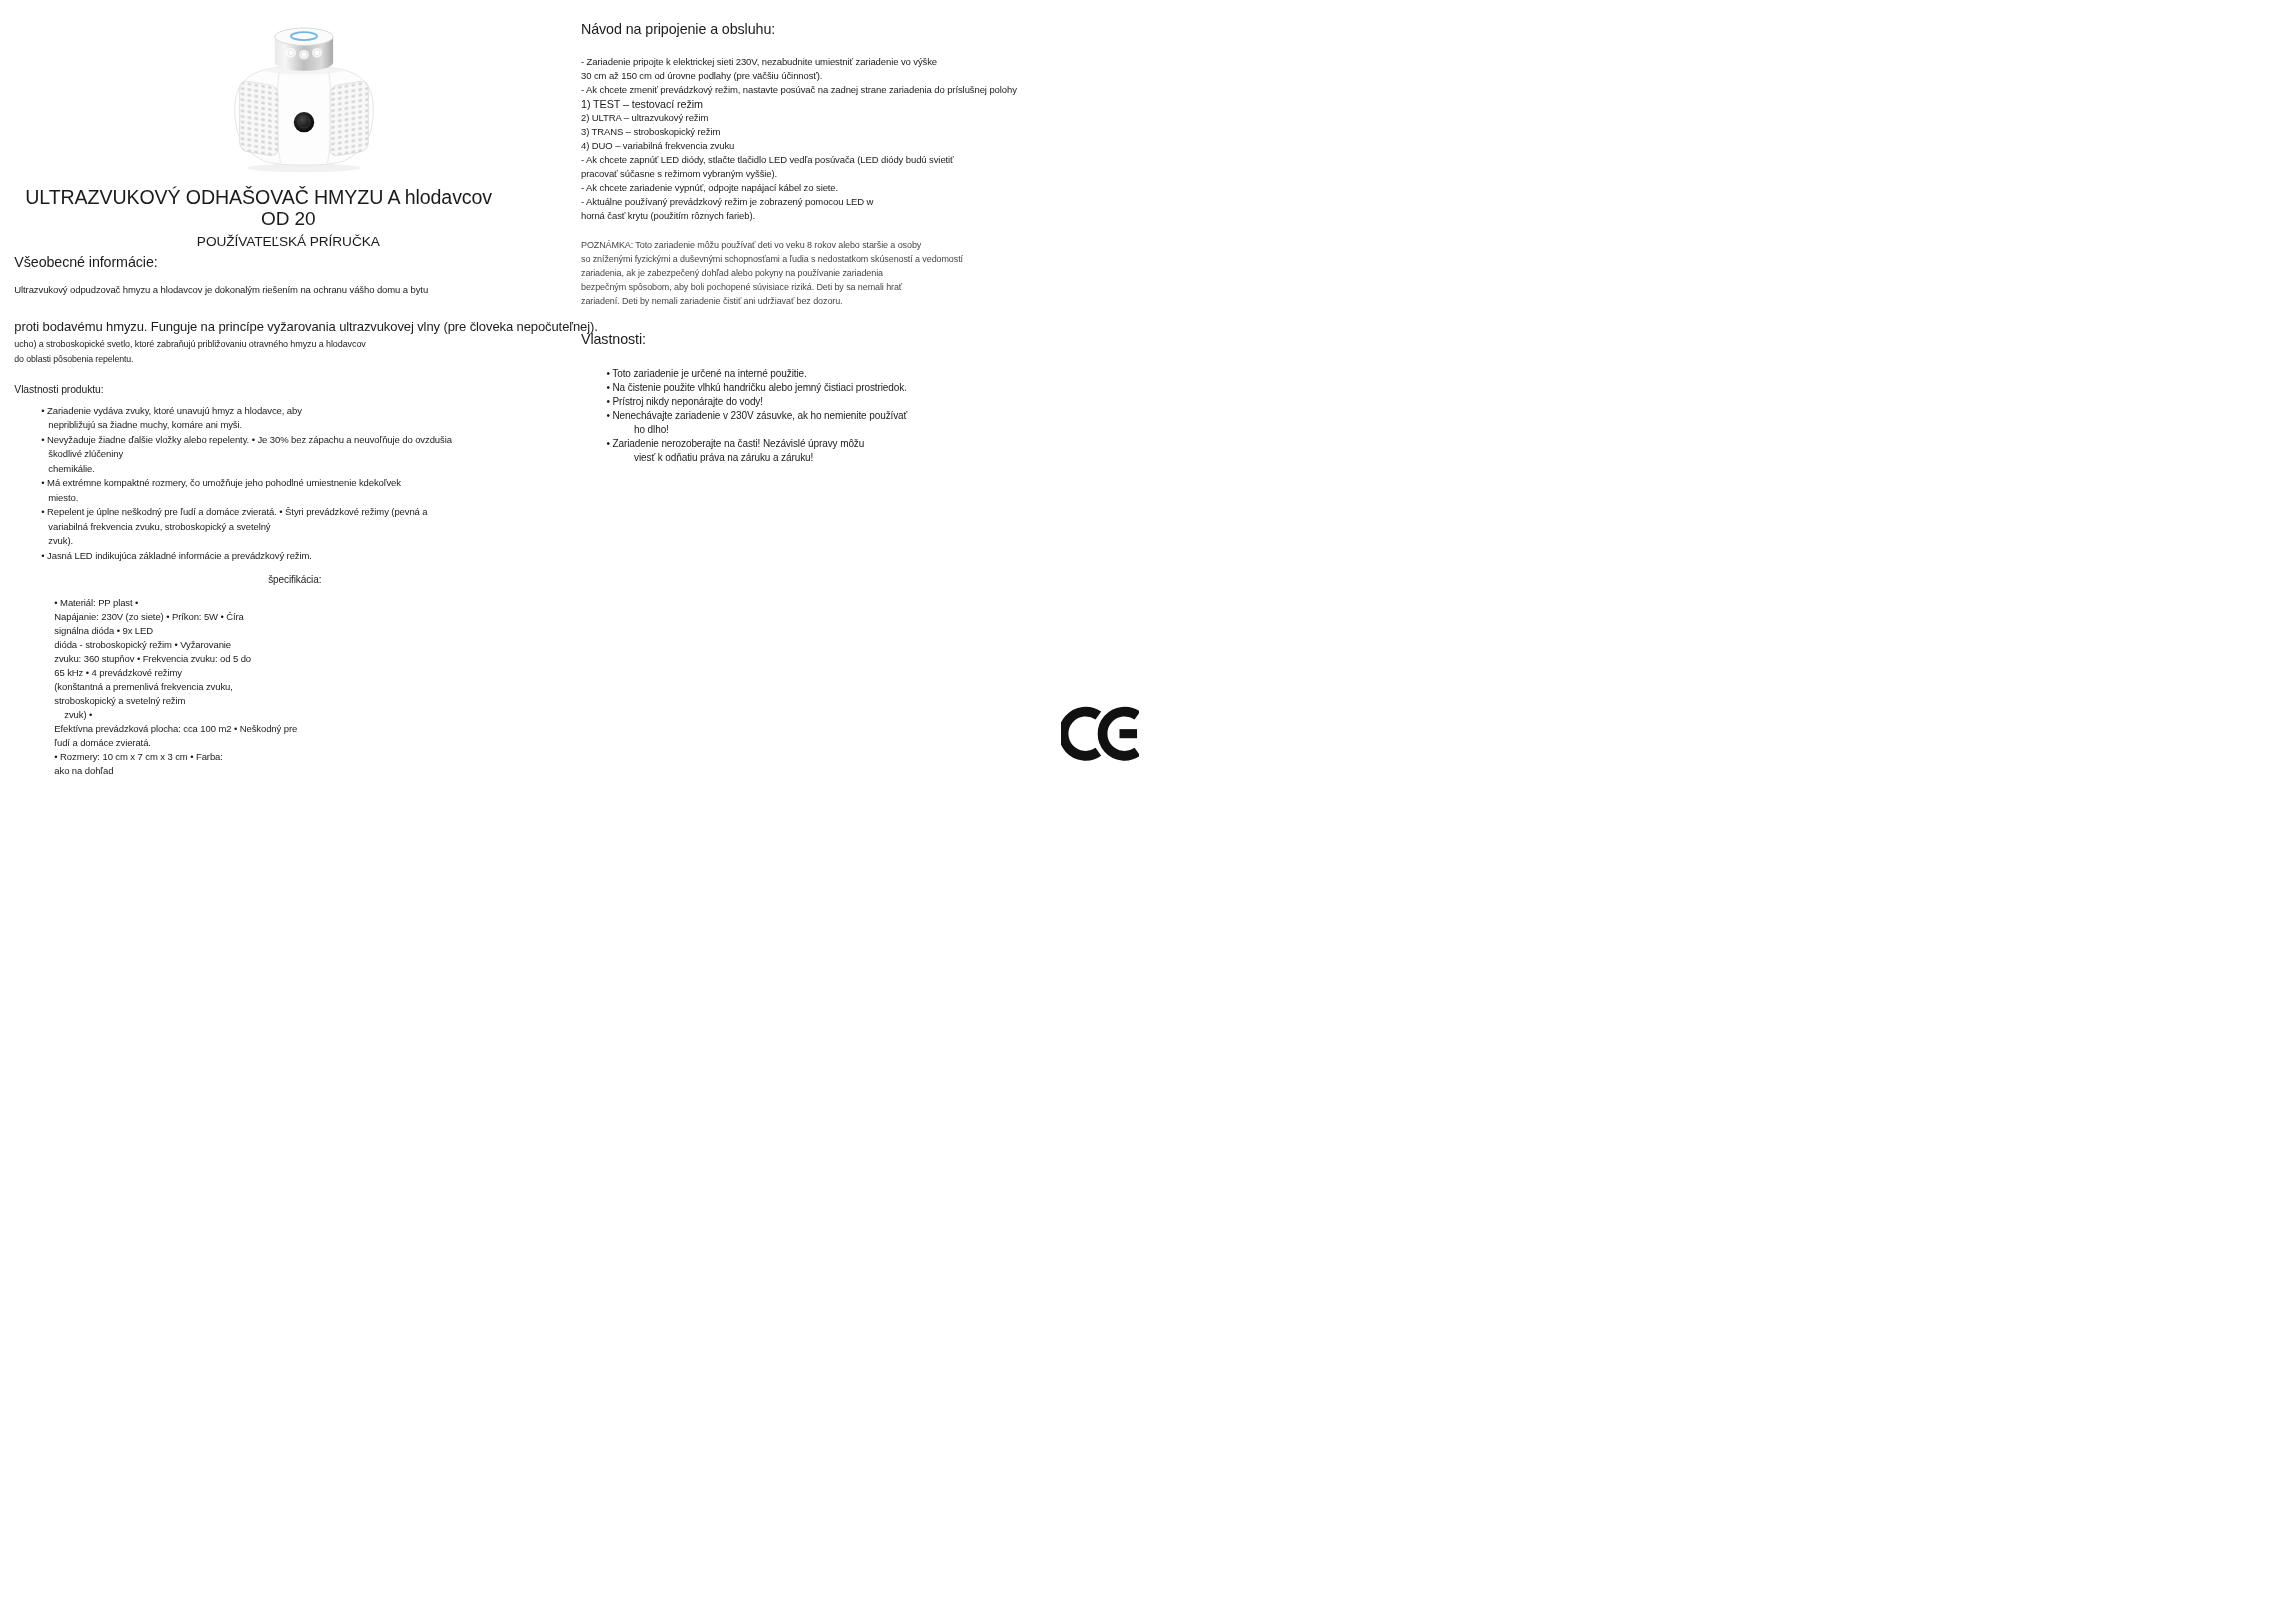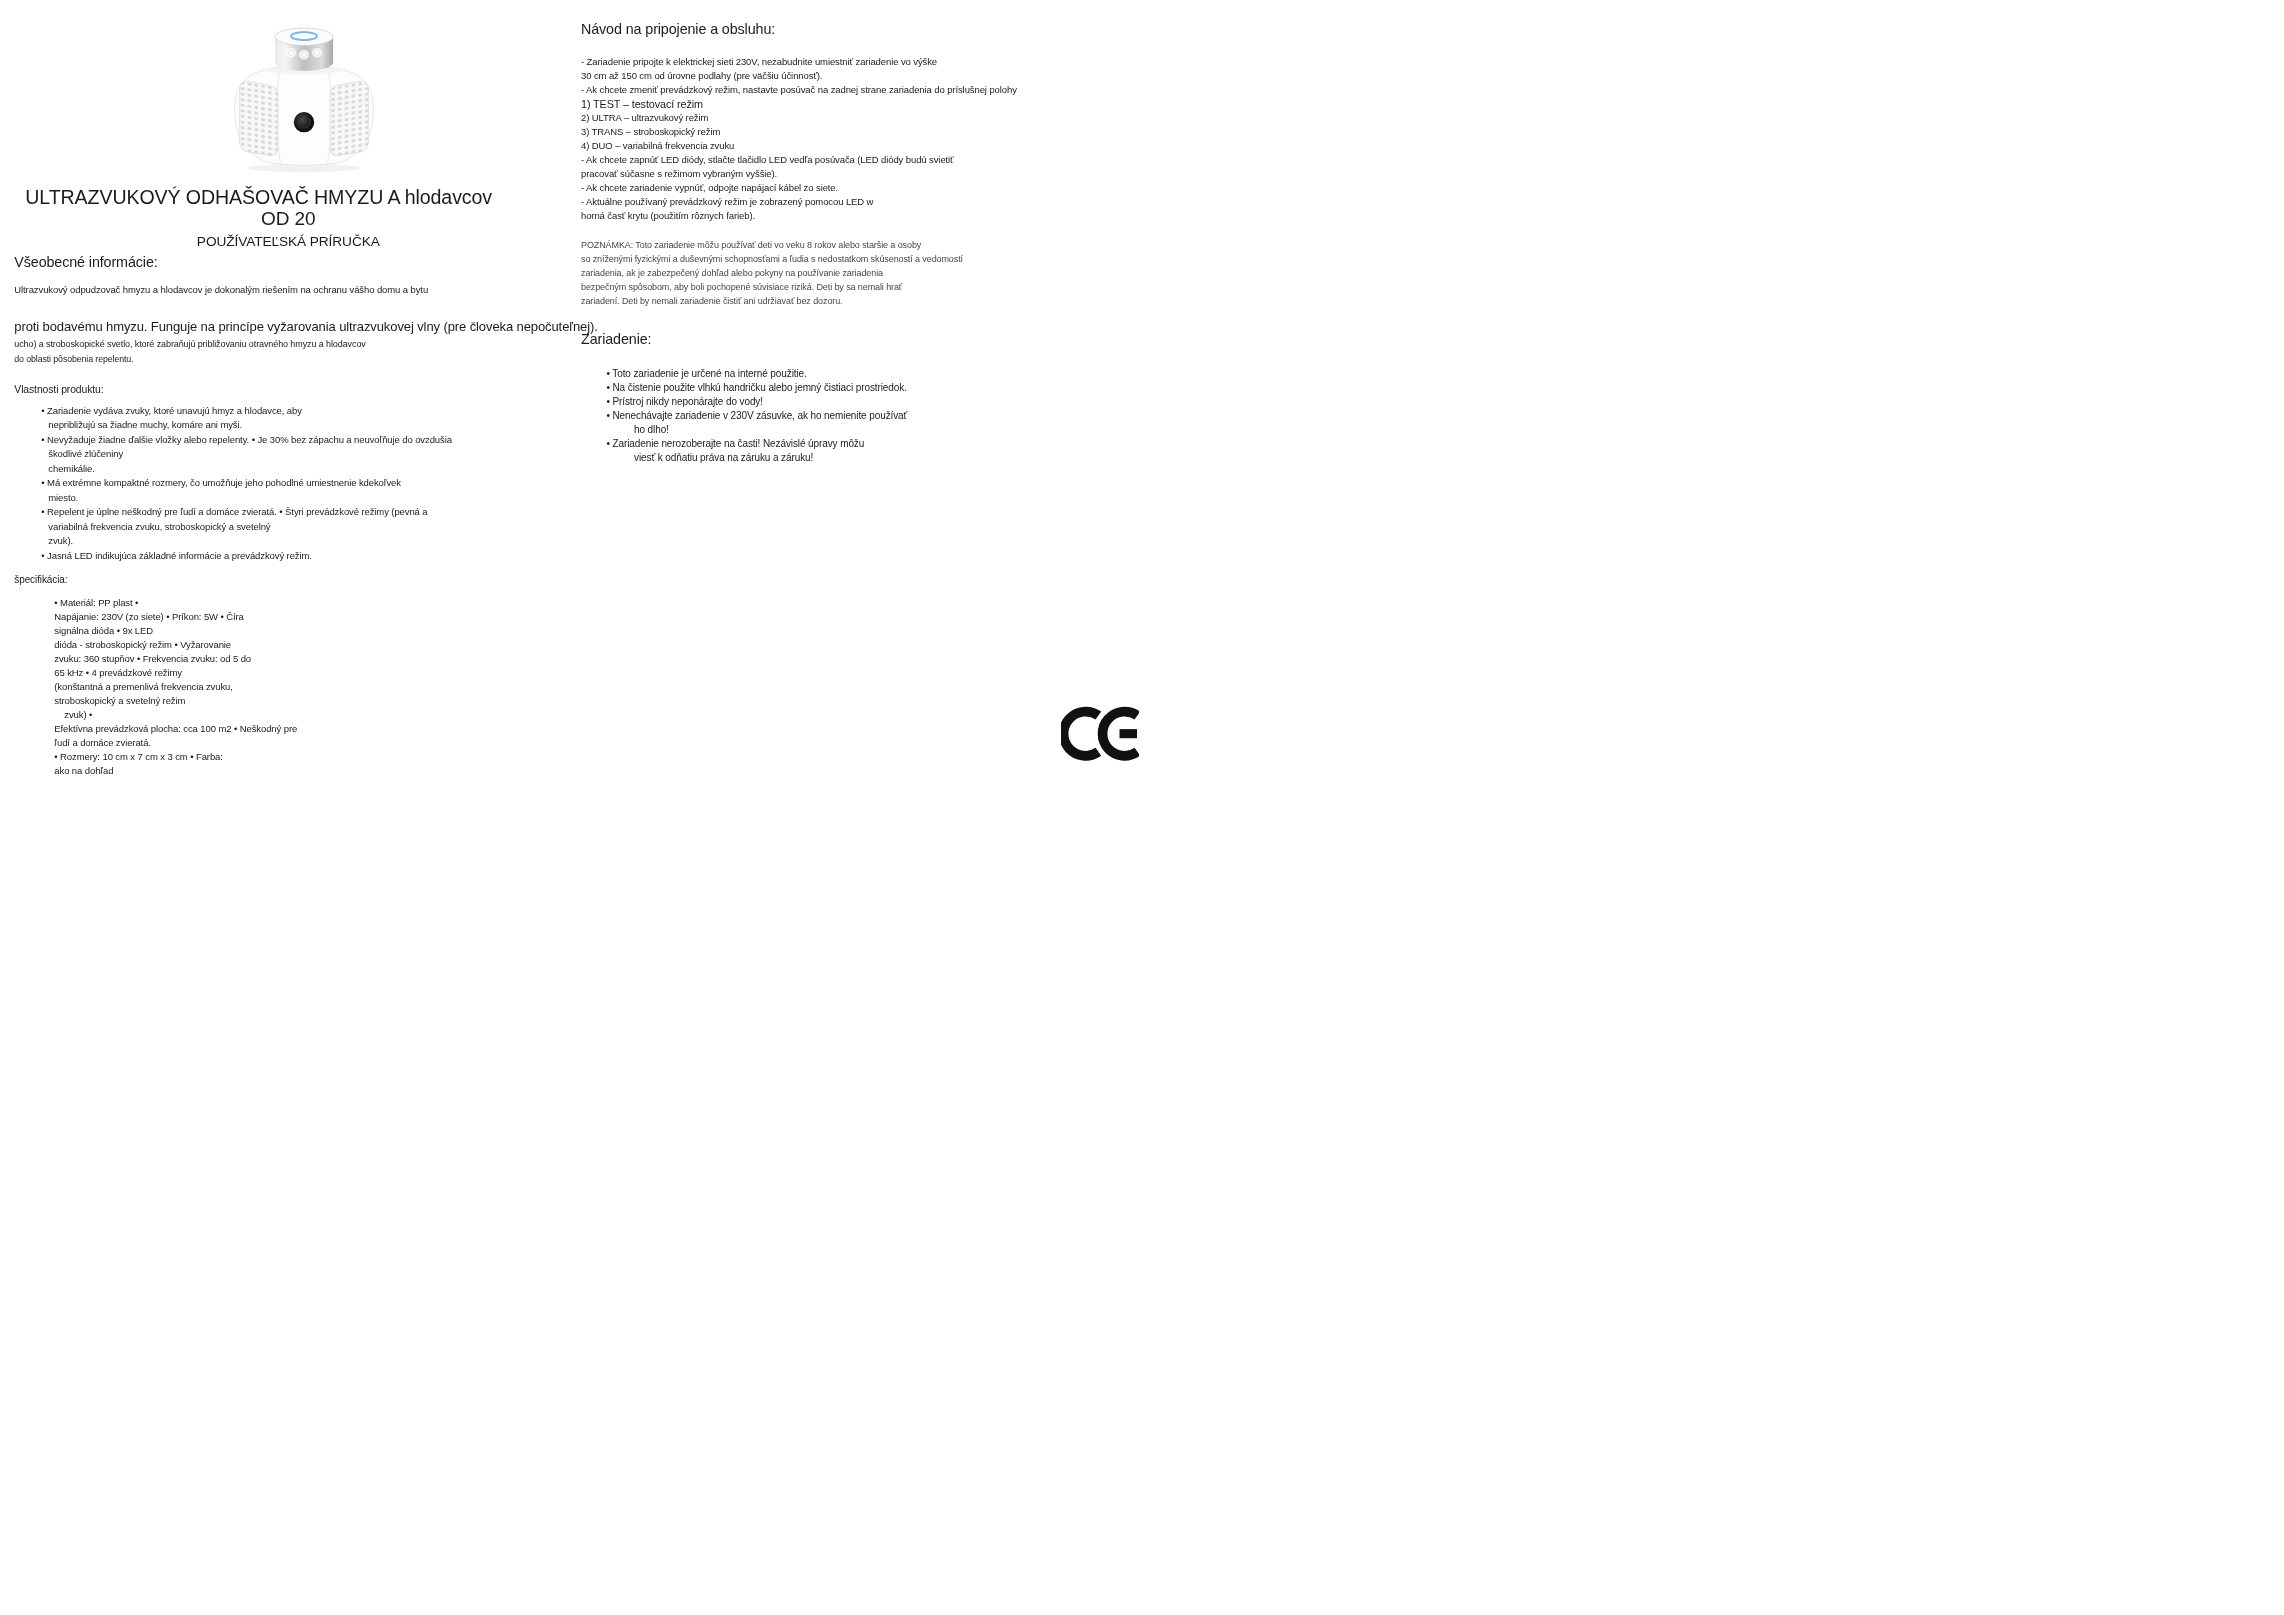--- a/index.html
+++ b/index.html
@@ -29,21 +29,21 @@
   .gen .g3{font-size:9px;line-height:15.6px;margin-top:2px;}
   .gen .g4{font-size:8.8px;line-height:13.7px;}
 
   .h-features{margin-top:15.6px;font-size:10.4px;line-height:15.6px;font-weight:400;}
   .features{margin-top:5.9px;font-size:9.5px;}
   .features .ln{line-height:14.5px;}
   .b{margin-left:27px;}
   .i1{margin-left:34px;}
   .i2{margin-left:34px;}
 
-  .h-spec{margin-top:8.5px;font-size:10px;line-height:15.6px;font-weight:400;}
+  .h-spec{margin-top:8.5px;font-size:10px;line-height:15.6px;font-weight:400;text-align:center;}
   .spec{margin-top:9px;font-size:9.5px;}
   .spec .ln{line-height:14px;margin-left:40px;}
   .spec .ln.i2{margin-left:50px;}
 
   
   .col-right{position:absolute;left:581px;top:0;width:521px;}
   .h-instructions{margin-top:19.6px;}
   .instructions{margin-top:15.6px;font-size:9.5px;}
   .instructions .ln{line-height:14px;}
   .instructions .md{font-size:10.8px;}
@@ -186,21 +186,21 @@
     </div>
 
     <div class="note">
       <div class="ln">POZNÁMKA: Toto zariadenie môžu používať deti vo veku 8 rokov alebo staršie a osoby</div>
       <div class="ln">so zníženými fyzickými a duševnými schopnosťami a ľudia s nedostatkom skúseností a vedomostí</div>
       <div class="ln">zariadenia, ak je zabezpečený dohľad alebo pokyny na používanie zariadenia</div>
       <div class="ln">bezpečným spôsobom, aby boli pochopené súvisiace riziká. Deti by sa nemali hrať</div>
       <div class="ln">zariadení. Deti by nemali zariadenie čistiť ani udržiavať bez dozoru.</div>
     </div>
 
-    <div class="h-big h-prevention ln">Zariadenie:</div>
+    <div class="h-big h-prevention ln">Vlastnosti:</div>
     <div class="prevention">
       <div class="ln pb">• Toto zariadenie je určené na interné použitie.</div>
       <div class="ln pb">• Na čistenie použite vlhkú handričku alebo jemný čistiaci prostriedok.</div>
       <div class="ln pb">• Prístroj nikdy neponárajte do vody!</div>
       <div class="ln pb">• Nenechávajte zariadenie v 230V zásuvke, ak ho nemienite používať</div>
       <div class="ln pi">ho dlho!</div>
       <div class="ln pb">• Zariadenie nerozoberajte na časti! Nezávislé úpravy môžu</div>
       <div class="ln pi">viesť k odňatiu práva na záruku a záruku!</div>
     </div>
   </div>

